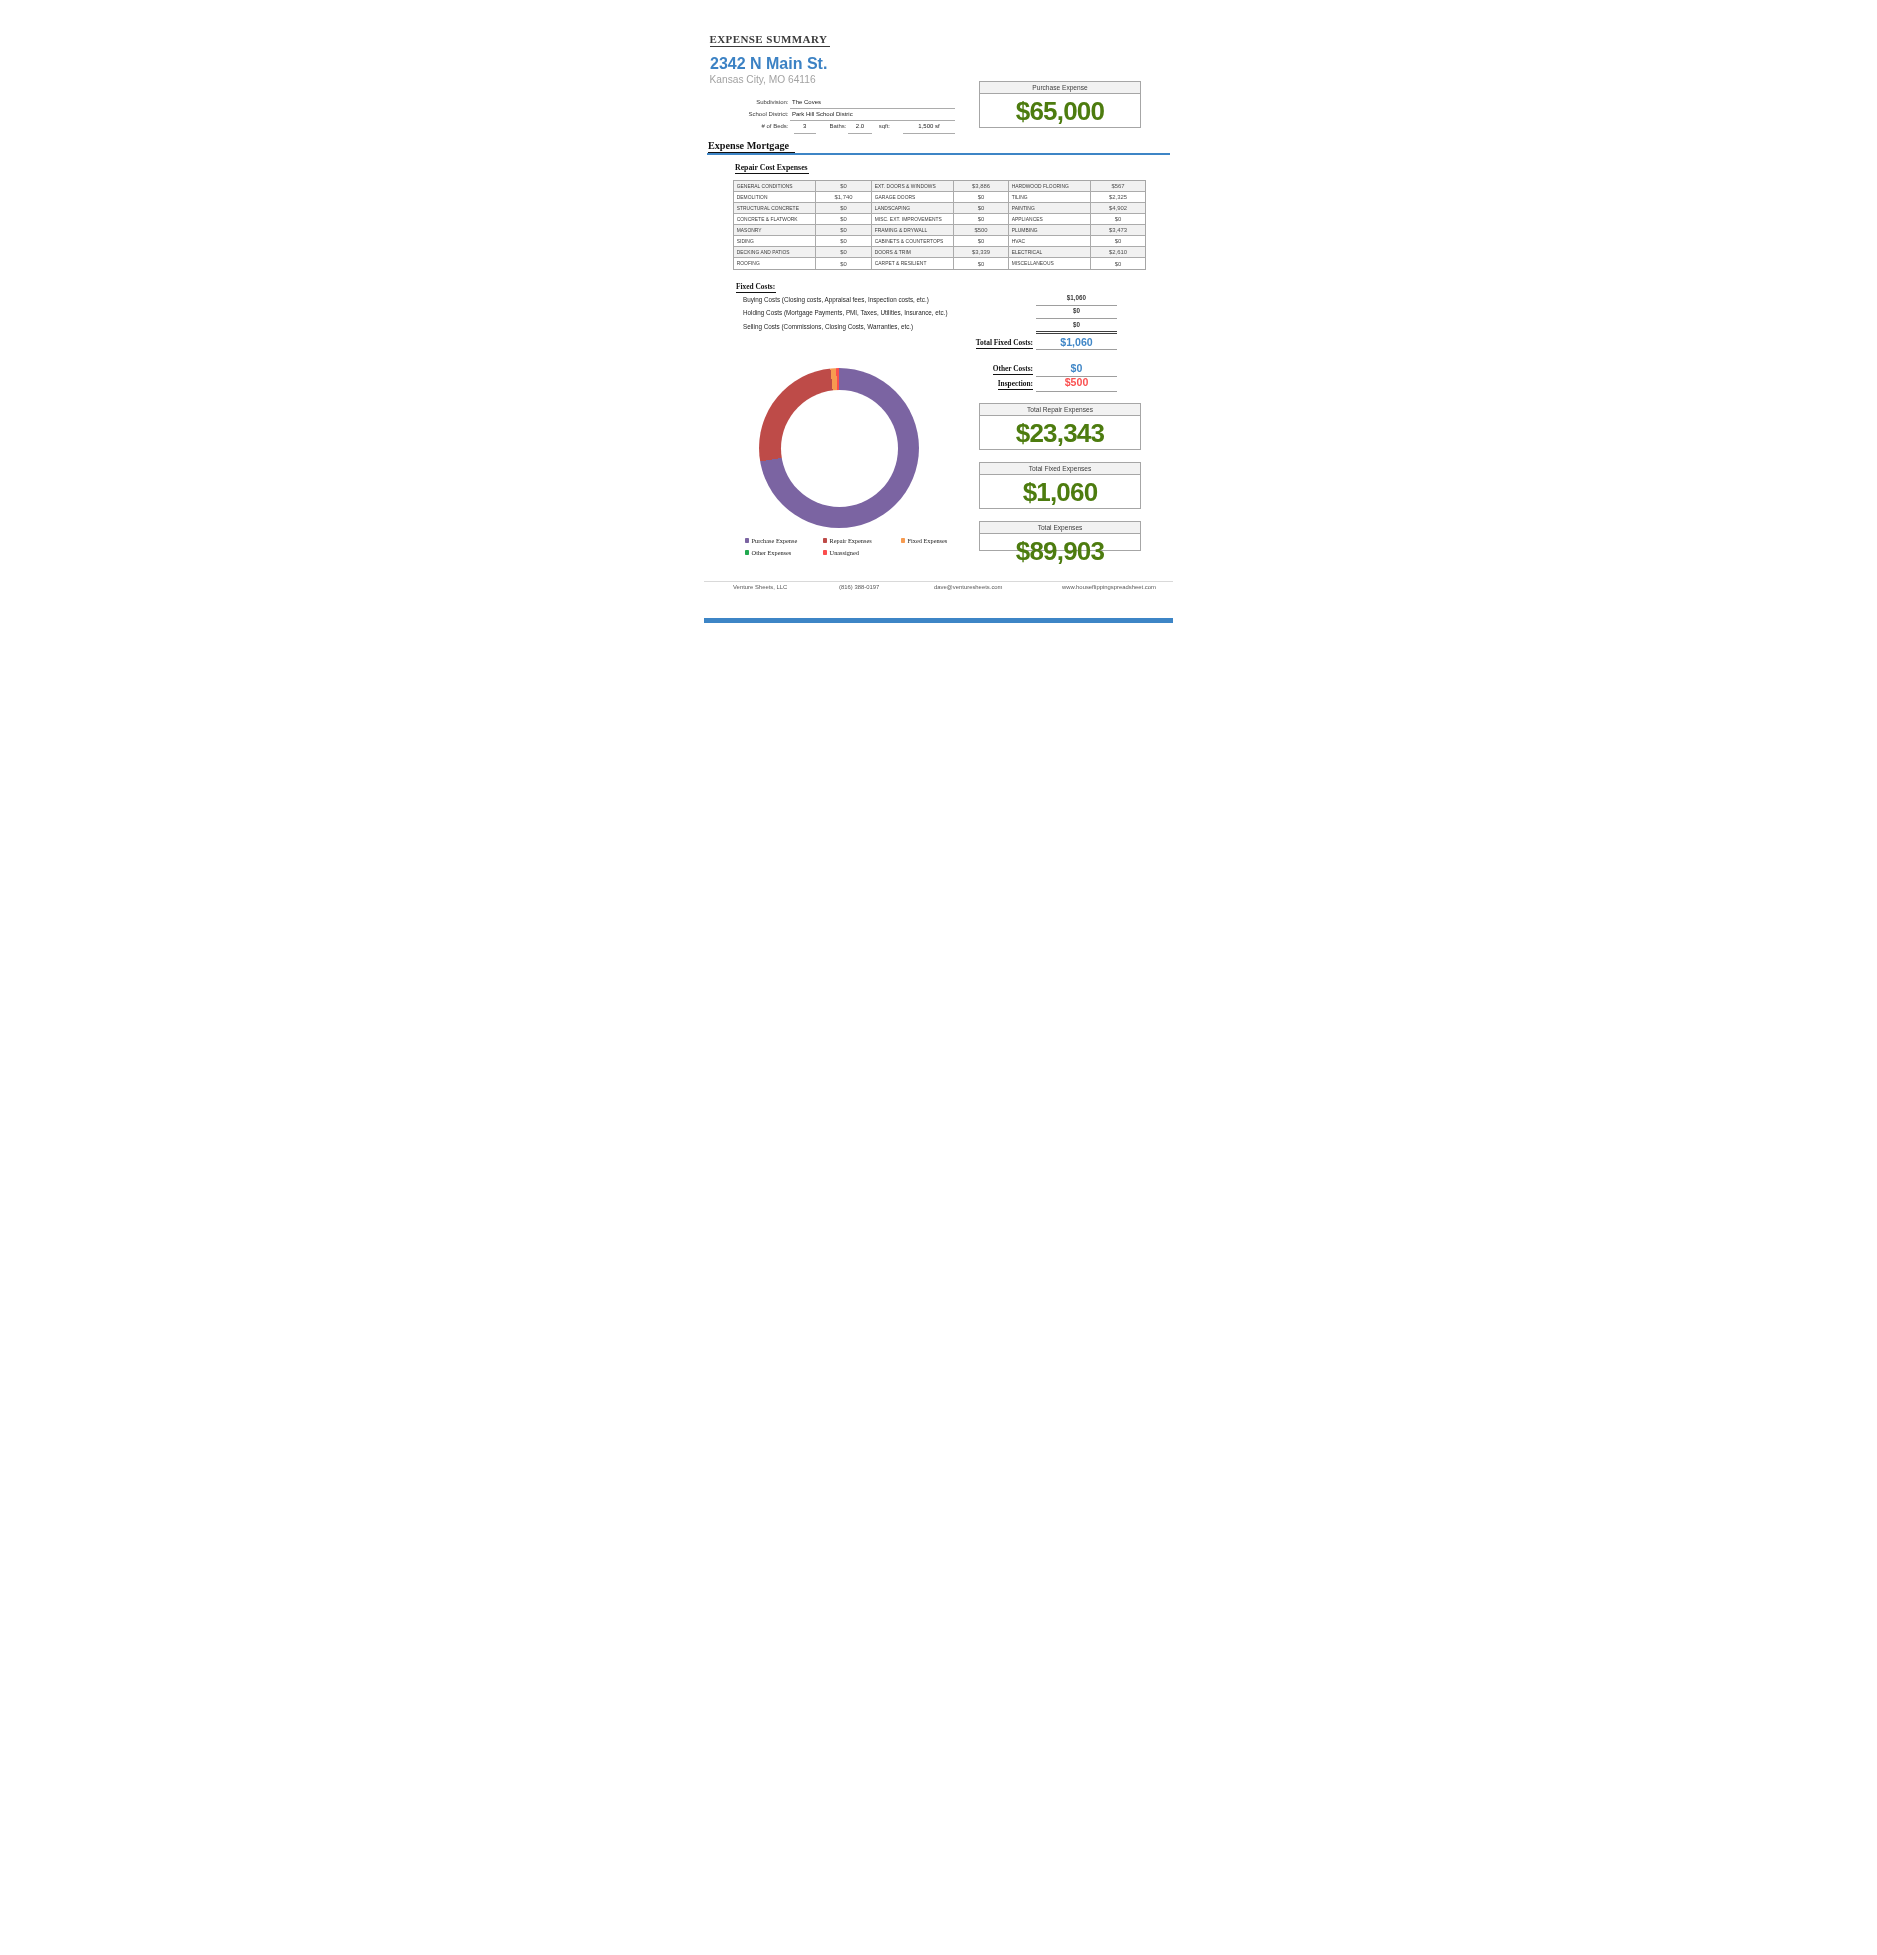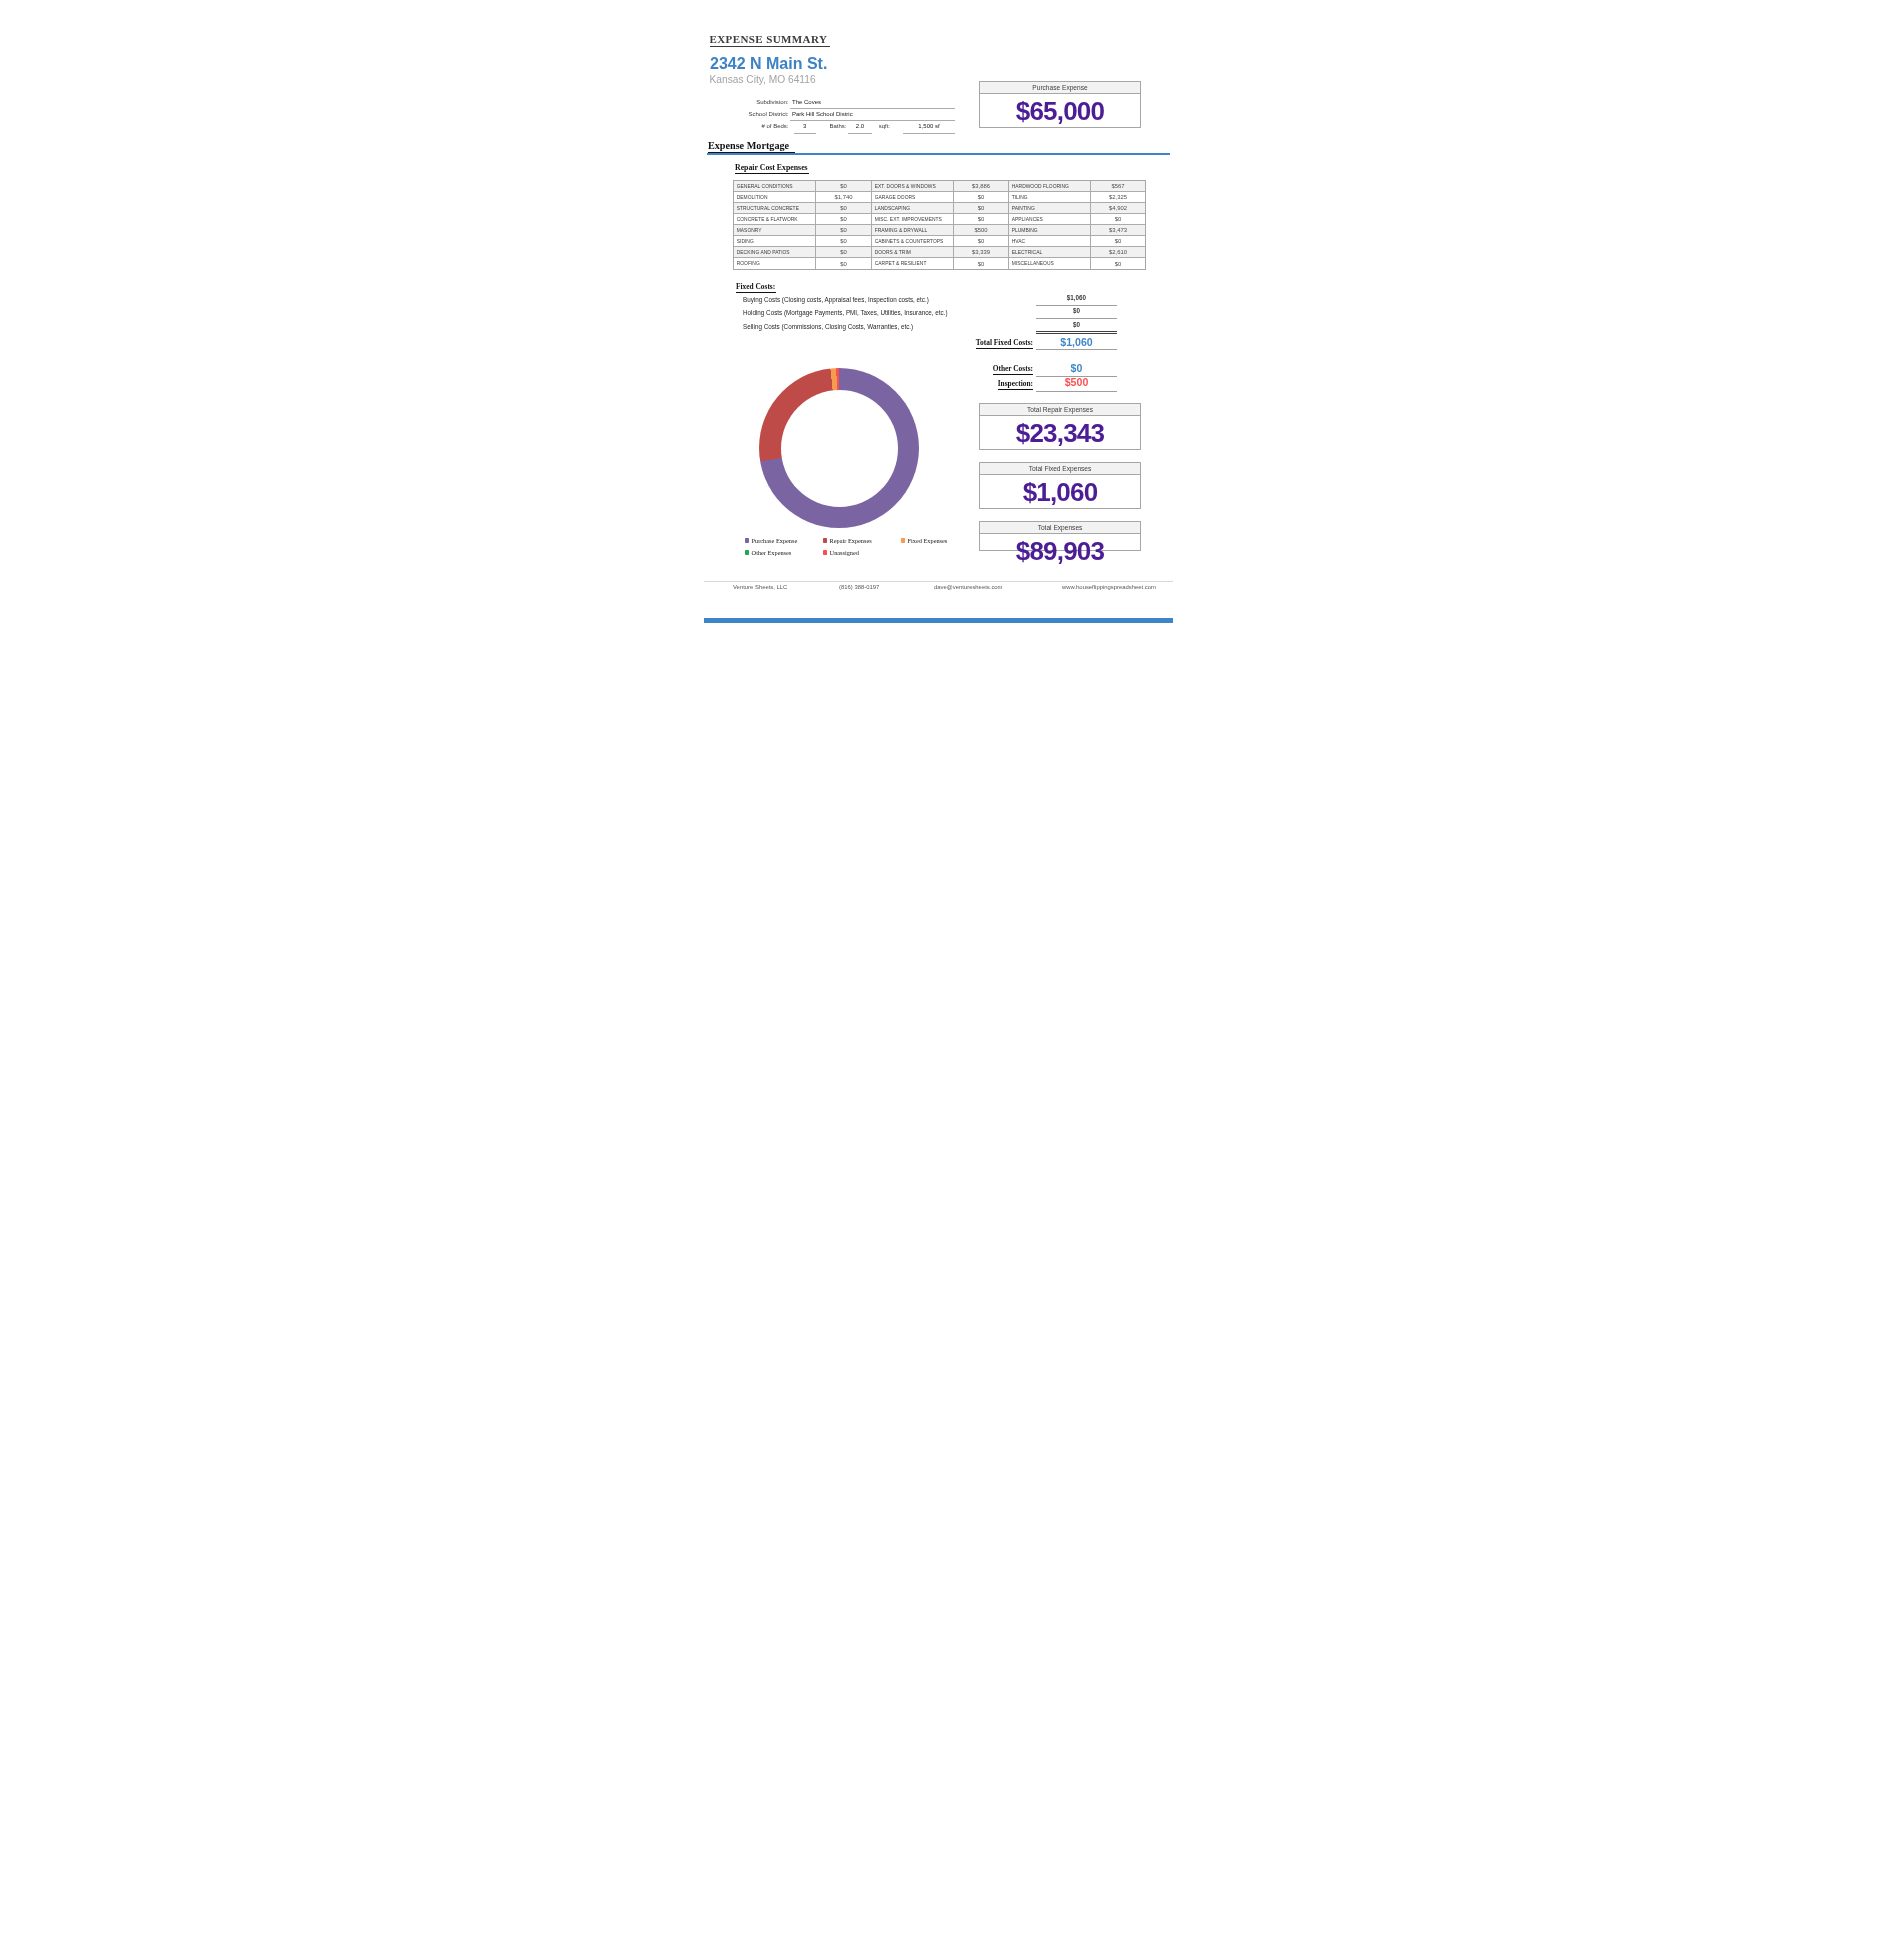--- a/index.html
+++ b/index.html
@@ -17,21 +17,21 @@
   
   .plabel{font-size:6px;color:#3B3B3B;text-align:right;}
   .pvalue{font-size:6px;color:#222;}
   .fieldline{height:1.2px;background:#ACACAC;}
 
   
   .bigbox{left:275px;width:162px;border:1px solid #A6A6A6;background:#fff;box-sizing:border-box;}
   .bb-head{background:#F2F2F2;border-bottom:1px solid #A6A6A6;text-align:center;
            font-size:6.6px;color:#3E3E3E;line-height:11.3px;height:11.3px;}
   .bb-body{display:flex;align-items:center;justify-content:center;}
-  .bb-amount{color:#4c1d95;font-weight:bold;font-size:26px;letter-spacing:-0.8px;line-height:1;}
+  .bb-amount{color:#4d7c0f;font-weight:bold;font-size:26px;letter-spacing:-0.8px;line-height:1;}
 
   
   .h-breakdown{left:3.9px;top:140px;font-size:10.2px;font-weight:bold;color:#111;
                border-bottom:1.4px solid #111;padding:0 5.5px 0.8px 0;}
   .blue-rule{left:3.1px;top:153px;width:463px;height:2.3px;background:#3D85C6;}
   .h-repair{left:31px;top:163px;font-size:7.8px;font-weight:bold;color:#111;
             border-bottom:1.2px solid #111;padding:0 1.6px 0.8px 0;}
   .h-fixed{left:32px;top:282px;font-size:7.4px;font-weight:bold;color:#111;
            border-bottom:1.2px solid #111;padding:0 1.2px 0.8px 0;}
 

